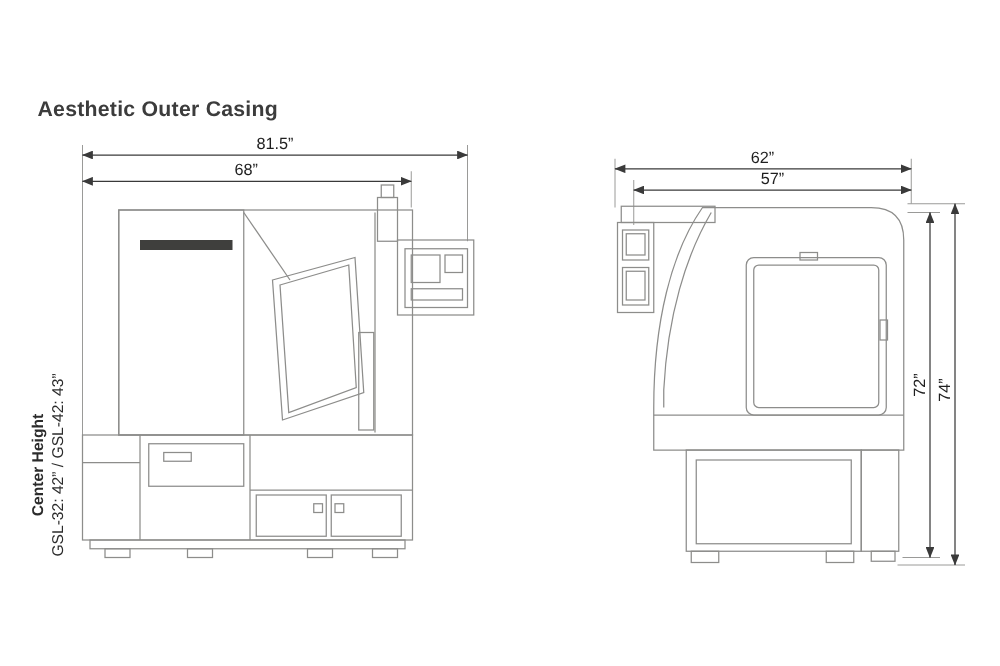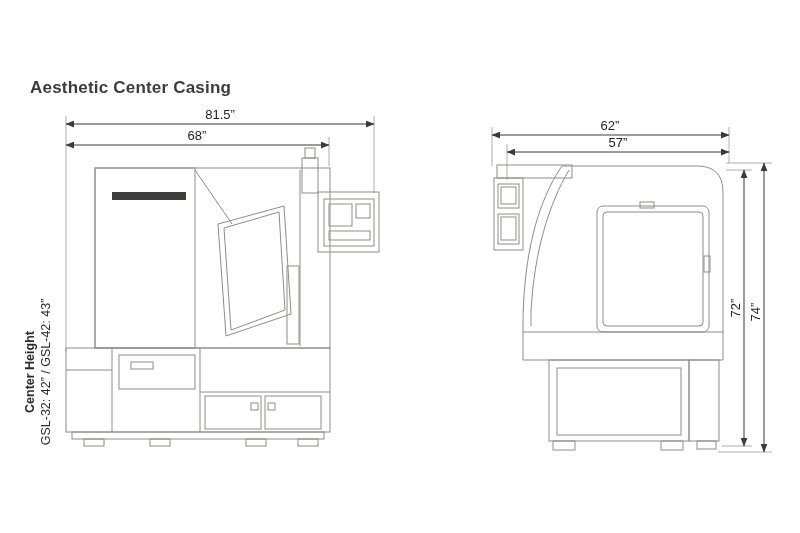--- a/index.html
+++ b/index.html
@@ -15,21 +15,21 @@
   .dim-text{font-size:13px;fill:#1f1f1f;}
   .ch-title{font-size:12.5px;font-weight:600;fill:#2b2b2b;}
   .ch-vals{font-size:12.5px;fill:#2b2b2b;}
   .m-line{stroke:#8d8d8b;stroke-width:1;fill:none;}
   .ext{stroke:#9a9a98;stroke-width:.8;}
   .dim{stroke:#3a3a3a;stroke-width:1;}
 </style>
 </head>
 <body>
 
-<div class="title">Aesthetic Center Casing</div>
+<div class="title">Aesthetic Outer Casing</div>
 
 <svg width="800" height="533" viewBox="0 0 800 533">
   <defs>
     <marker id="arr" viewBox="0 0 10 8" refX="9.5" refY="4" markerWidth="9" markerHeight="7" orient="auto-start-reverse">
       <path d="M0,0 L10,4 L0,8 Z" fill="#3a3a3a"></path>
     </marker>
   </defs>
 
   <g>
 

